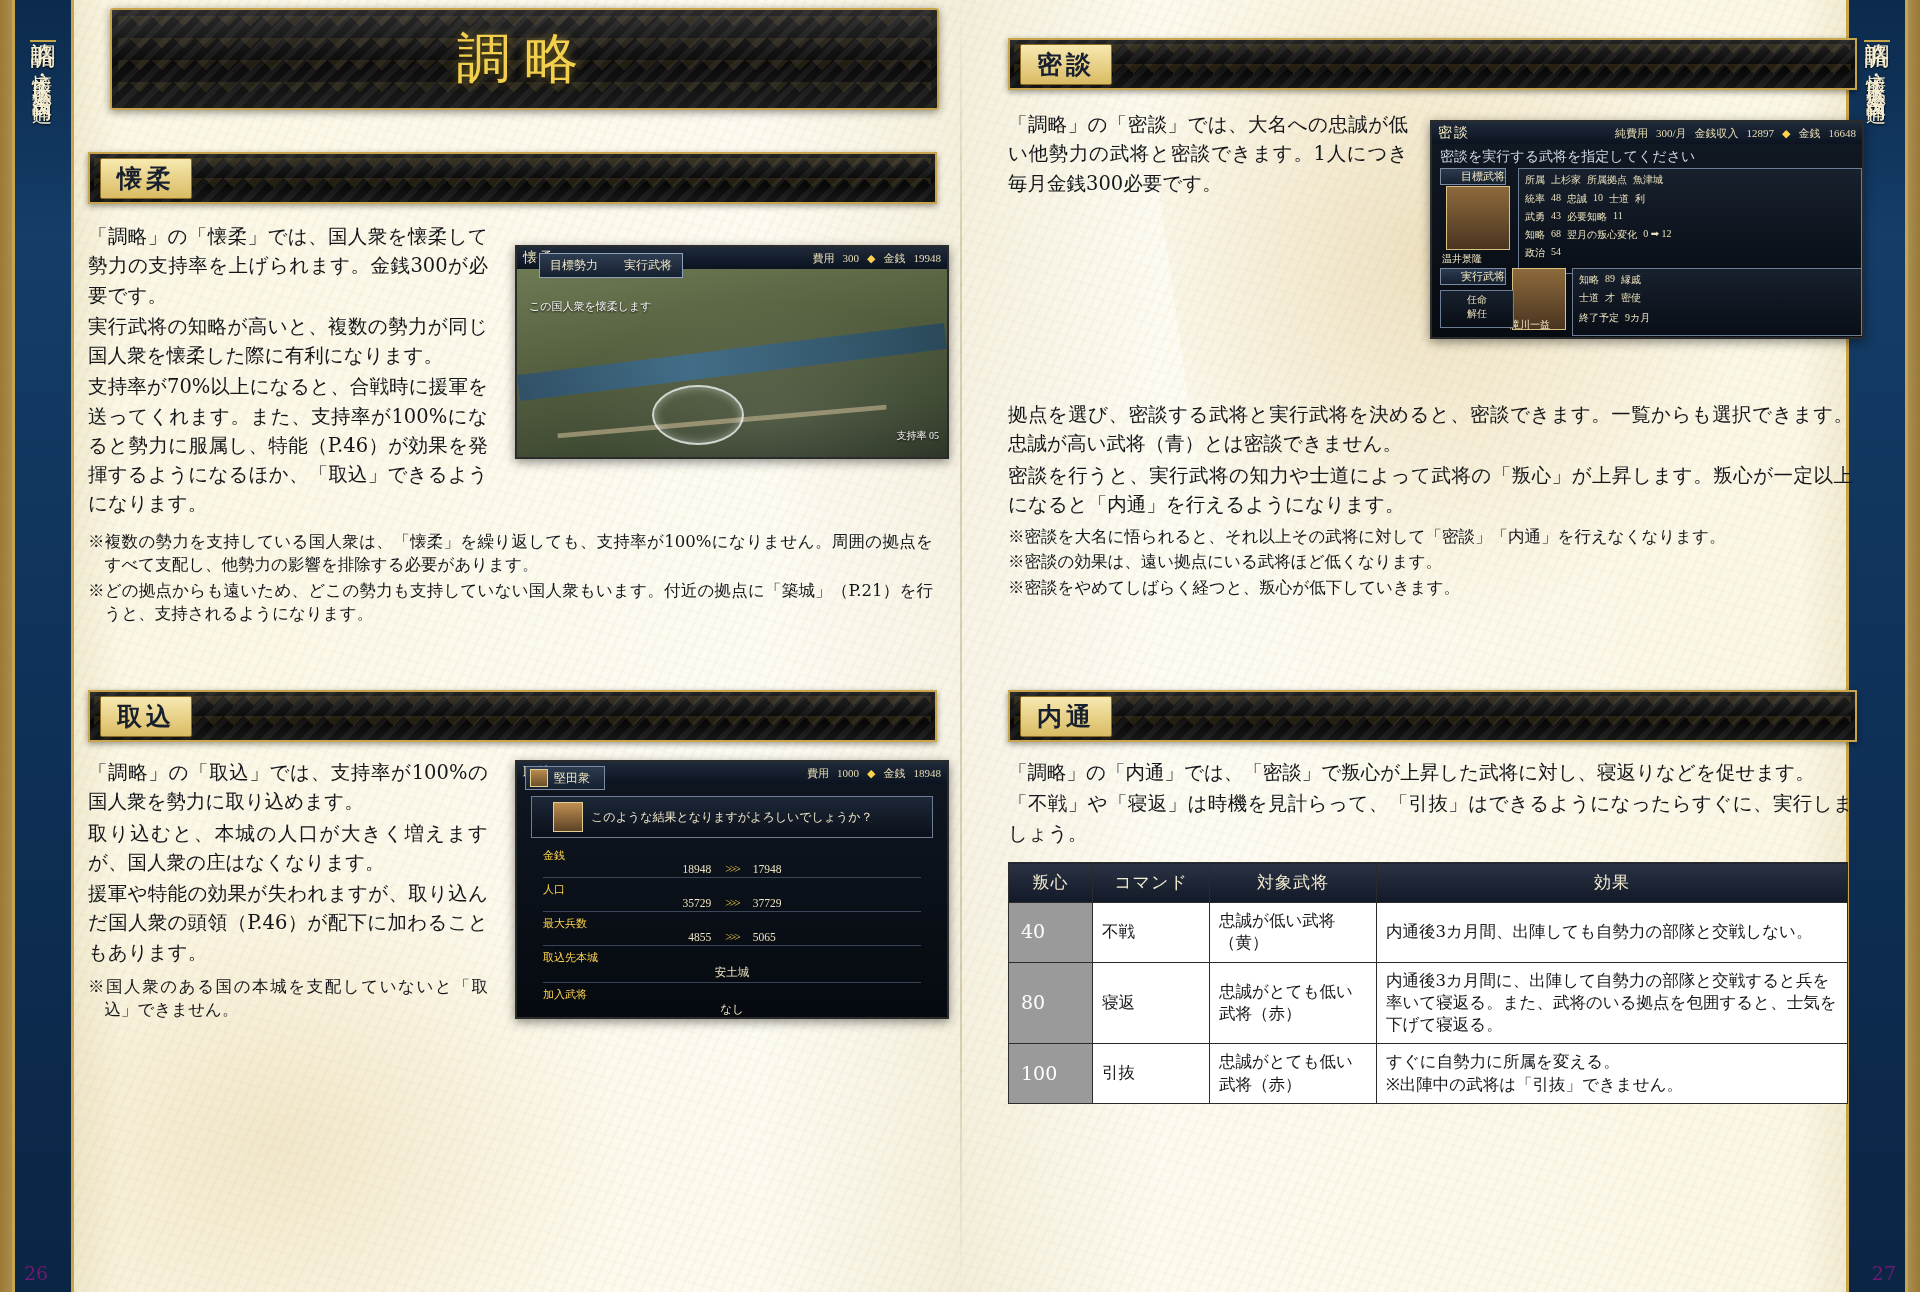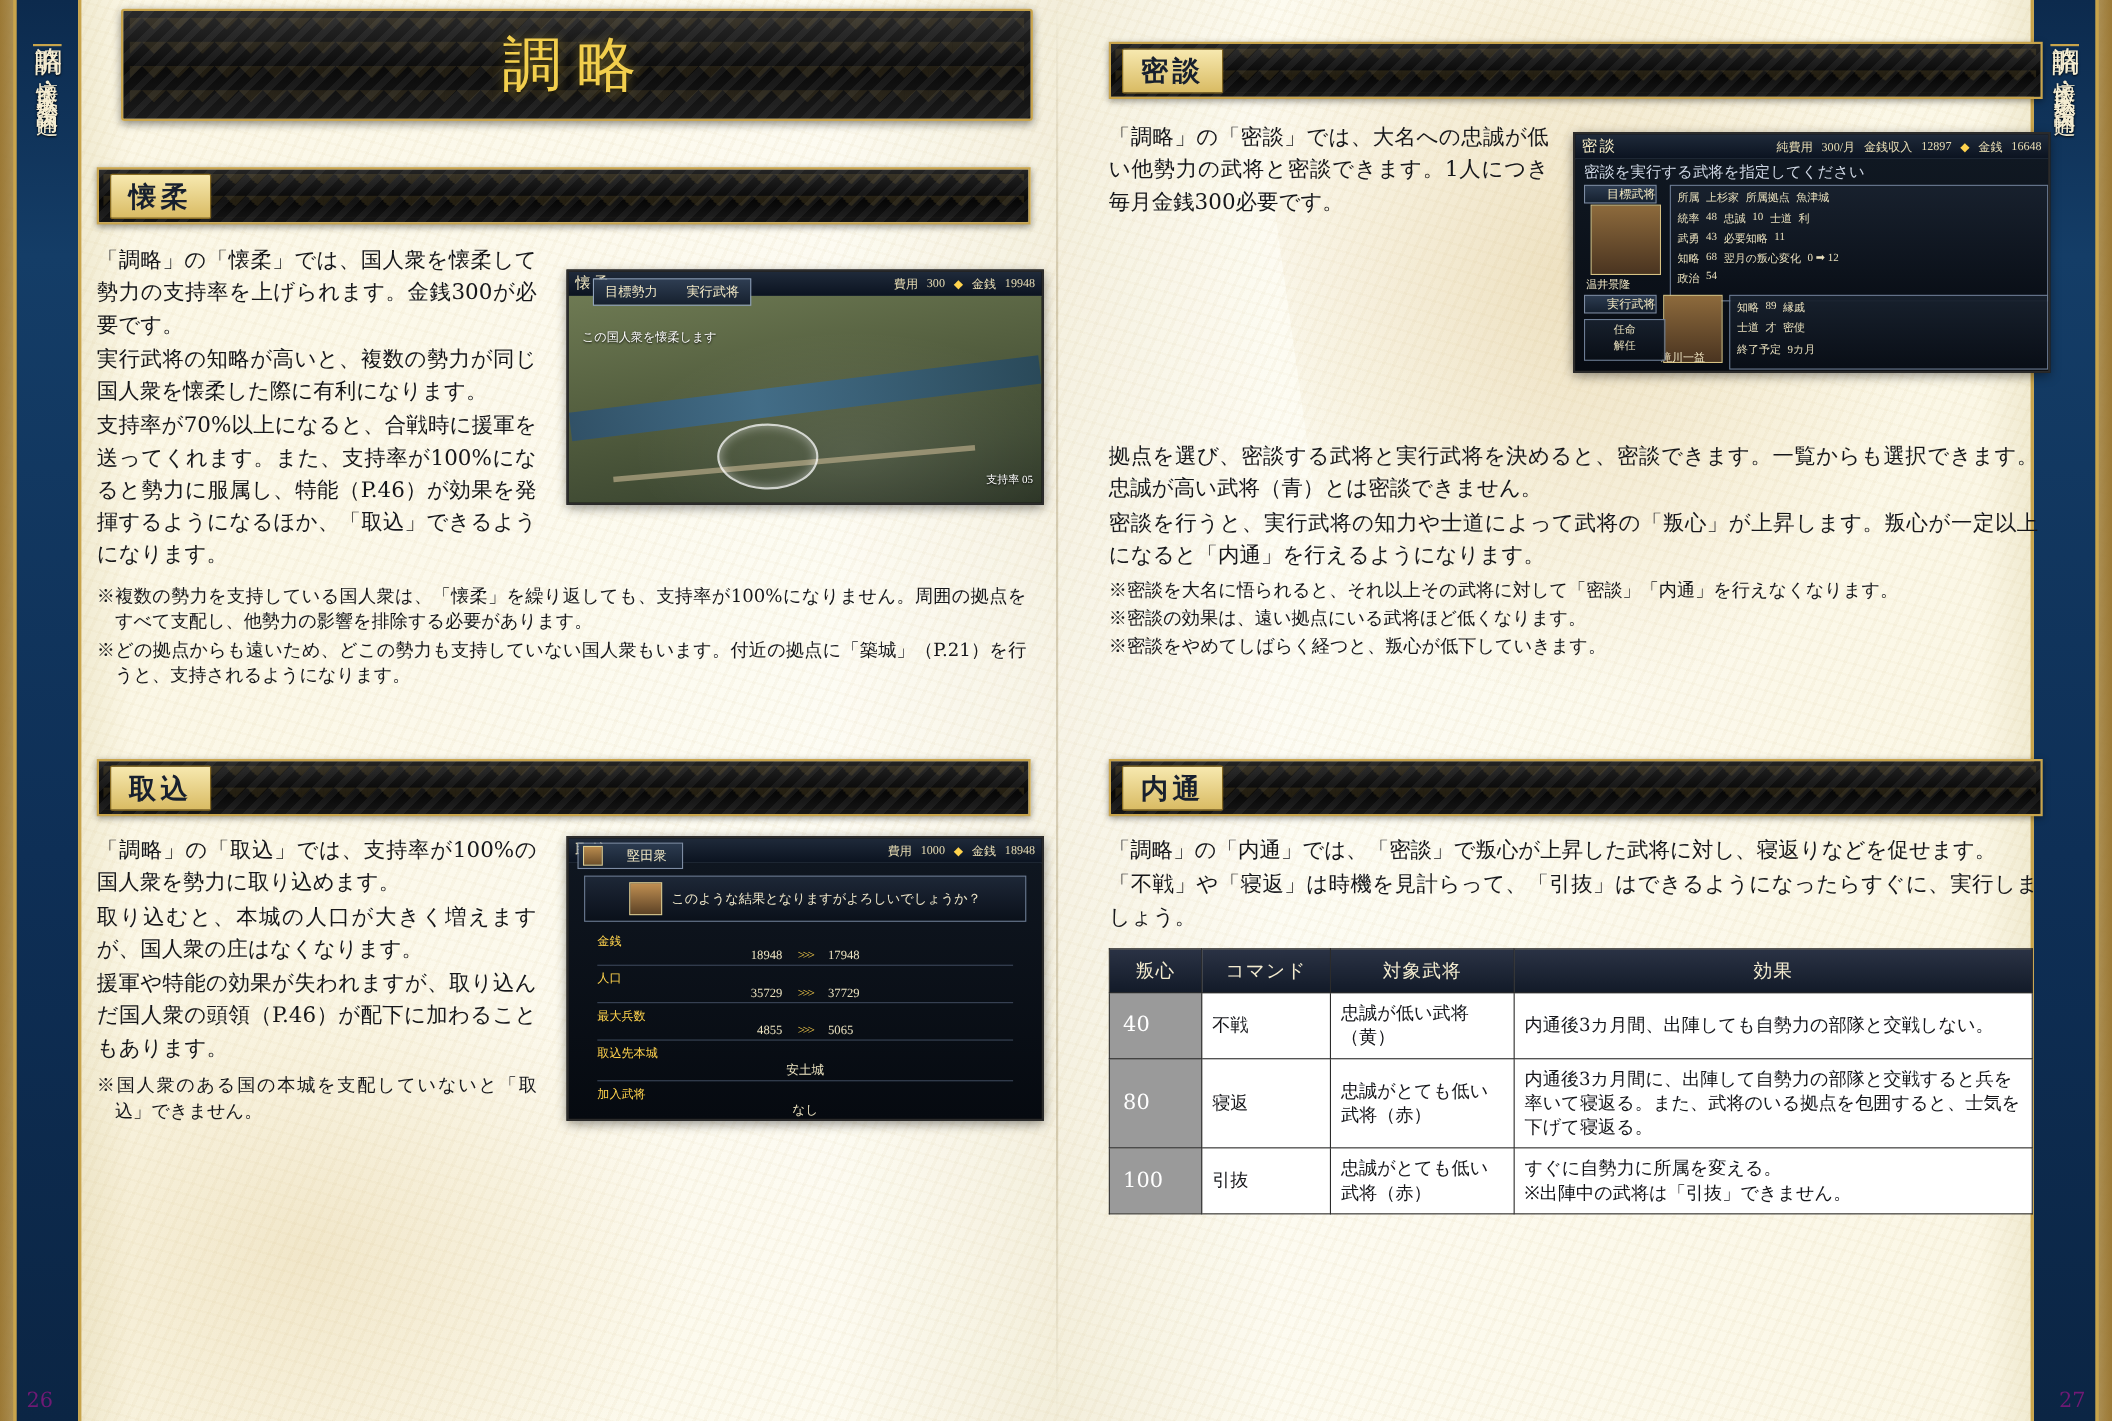--- a/index.html
+++ b/index.html
@@ -178,30 +178,30 @@
   #shot-kaiju .panel .row{display:flex;justify-content:space-between;}
   #shot-kaiju .panel .hd{display:flex;justify-content:space-between;color:#ffd34d;border-bottom:1px solid #55637a;margin-bottom:2px;}
   #shot-kaiju .tip{
     position:absolute;right:8px;bottom:14px;color:#fff;font-size:10px;text-shadow:0 1px 2px #000;
   }
 
   
   #shot-torikomi{left:515px;top:760px;width:430px;height:255px;}
   #shot-torikomi .inner{position:absolute;inset:22px 0 0 0;background:linear-gradient(180deg,#0f1620,#060a10);}
   #shot-torikomi .who{
-    position:absolute;left:8px;top:4px;display:flex;align-items:center;gap:22px;
+    position:absolute;left:8px;top:4px;display:flex;align-items:center;gap:6px;
     background:linear-gradient(180deg,#2c3b50,#15202f);border:1px solid #7d8ca3;
     padding:2px 14px 2px 4px;color:#f0e7c4;font-size:12px;
   }
   #shot-torikomi .port{width:16px;height:16px;background:linear-gradient(180deg,#b98b4e,#6d4f2a);border:1px solid #e2cf92;}
   #shot-torikomi .msg{
     position:absolute;left:14px;top:34px;right:14px;height:40px;
     background:linear-gradient(180deg,rgba(30,40,56,.95),rgba(10,16,26,.95));
     border:1px solid #6d7d95;color:#eee6c8;font-size:12px;
-    display:flex;align-items:center;gap:8px;padding:0 21px;justify-content:center;
+    display:flex;align-items:center;gap:8px;padding:0 21px;
   }
   #shot-torikomi .msg .face{width:28px;height:28px;background:linear-gradient(180deg,#c08f52,#5d4326);border:1px solid #e2cf92;}
   #shot-torikomi .rows{position:absolute;left:26px;right:26px;top:86px;color:#ece3c0;font-size:11.5px;}
   #shot-torikomi .rw{margin-bottom:4px;}
   #shot-torikomi .rw .lbl{color:#ffd34d;font-size:11px;}
   #shot-torikomi .rw .vals{display:flex;align-items:center;justify-content:center;gap:14px;
     border-bottom:1px solid #3b4659;padding-bottom:2px;}
   #shot-torikomi .arrow{color:#ffd34d;letter-spacing:-2px;}
   #shot-torikomi .single{text-align:center;border-bottom:1px solid #3b4659;padding-bottom:2px;}
 

